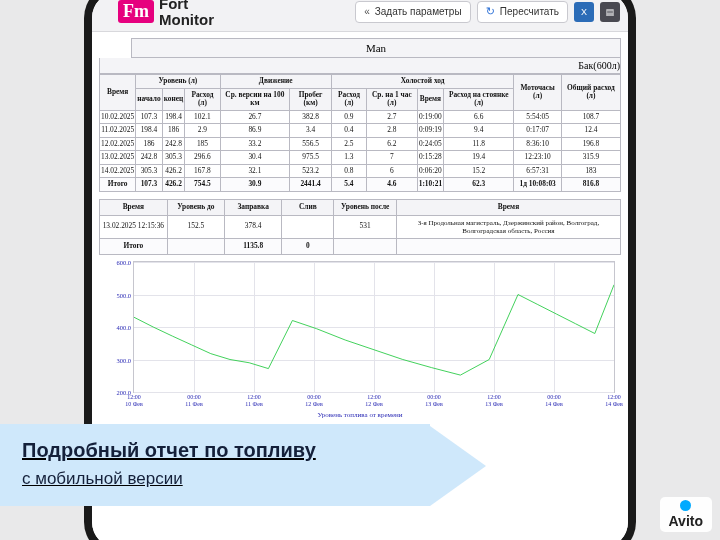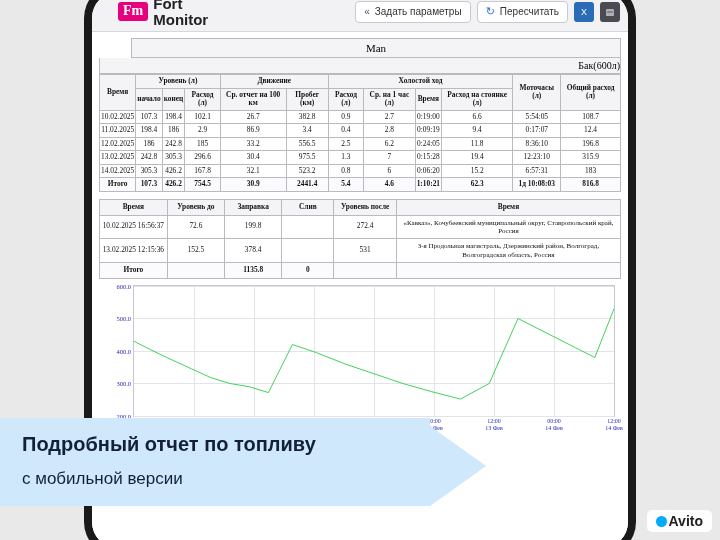--- a/index.html
+++ b/index.html
@@ -19,21 +19,21 @@
     width:100%; height:100%; background:#ffffff; border-radius:26px; overflow:hidden;
     position:relative;
   }
   
   #app-header {
     height:40px; background:#f2f2f4; border-bottom:1px solid #d8d8dc;
     display:flex; align-items:center; padding:0 8px; gap:6px;
   }
   .logo-wrap { display:flex; align-items:center; gap:5px; margin-left:18px; }
   .logo-box {
-    background:#e6007e; color:#fff; font-weight:bold; font-size:14px;
+    background:#e6007e; color:#fff; font-weight:bold; font-size:18px;
     padding:2px 5px 3px 5px; border-radius:3px; line-height:1;
     font-family:"Liberation Serif", serif;
   }
   .logo-text { font-size:15px; line-height:1.05; color:#222; font-weight:bold; }
   .header-spacer { flex:1 1 auto; }
   .btn {
     display:inline-flex; align-items:center; gap:5px;
     background:#fff; border:1px solid #c9c9cf; border-radius:4px;
     font-size:10px; color:#333; height:22px; padding:0 8px; white-space:nowrap;
   }
@@ -91,33 +91,33 @@
     font-family:"Liberation Serif", serif; white-space:nowrap;
   }
   #chart-legend {
     text-align:center; font-size:7px; color:#2b2bb5; margin-top:18px;
     font-family:"Liberation Serif", serif;
   }
 
   
   #callout {
     position:absolute; left:0; bottom:34px; width:430px; background:#cfe8fb;
-    padding:14px 16px 16px 22px; z-index:20;
+    padding:14px 16px 16px 22px; z-index:20;text-decoration:underline;
   }
   #callout .l1 { font-size:20px; font-weight:bold; color:#14203a; line-height:1.2; }
-  #callout .l2 { font-size:17px; color:#14203a; line-height:1.3; margin-top:12px; }
+  #callout .l2 { font-size:17px; color:#14203a; line-height:1.3; margin-top:6px; }
   #callout-arrow {
     position:absolute; left:430px; bottom:34px; width:0; height:0; z-index:20;
     border-top:40px solid transparent; border-bottom:40px solid transparent;
     border-left:56px solid #cfe8fb;
   }
   
   #avito {
     position:absolute; right:8px; bottom:8px; background:rgba(255,255,255,0.92);
-    border-radius:5px; padding:3px 9px; display:flex; align-items:center; gap:2px; z-index:30;
+    border-radius:5px; padding:3px 9px; display:flex; align-items:center; gap:2px; z-index:30;flex-direction:column;
   }
   #avito .dot { width:11px; height:11px; border-radius:50%; background:#00aaff; display:inline-block; }
   #avito .txt { font-size:14px; font-weight:bold; color:#222; }
 </style>
 </head>
 <body>
 
 <div id="phone-frame">
   <div id="phone-screen">
 
@@ -154,21 +154,21 @@
             <th colspan="3">Уровень (л)</th>
             <th colspan="2">Движение</th>
             <th colspan="4">Холостой ход</th>
             <th rowspan="2">Моточасы (л)</th>
             <th rowspan="2">Общий расход (л)</th>
           </tr>
           <tr>
             <th>начало</th>
             <th>конец</th>
             <th>Расход (л)</th>
-            <th>Ср. отчет на 100 км</th>
+            <th>Ср. версии на 100 км</th>
             <th>Пробег (км)</th>
             <th>Расход (л)</th>
             <th>Ср. на 1 час (л)</th>
             <th>Время</th>
             <th>Расход на стоянке (л)</th>
           </tr>
         </thead>
         <tbody>
           <tr>
             <td>10.02.2025</td>
@@ -262,28 +262,20 @@
           <tr>
             <th style="width:13%">Время</th>
             <th style="width:11%">Уровень до</th>
             <th style="width:11%">Заправка</th>
             <th style="width:10%">Слив</th>
             <th style="width:12%">Уровень после</th>
             <th>Время</th>
           </tr>
         </thead>
         <tbody>
-          <tr>
-            <td>10.02.2025 16:56:37</td>
-            <td>72.6</td>
-            <td>199.8</td>
-            <td></td>
-            <td>272.4</td>
-            <td class="addr">«Кавказ», Кочубеевский муниципальный округ, Ставропольский край, Россия</td>
-          </tr>
           <tr>
             <td>13.02.2025 12:15:36</td>
             <td>152.5</td>
             <td>378.4</td>
             <td></td>
             <td>531</td>
             <td class="addr">3-я Продольная магистраль, Дзержинский район, Волгоград, Волгоградская область, Россия</td>
           </tr>
           <tr class="total">
             <td>Итого</td>

